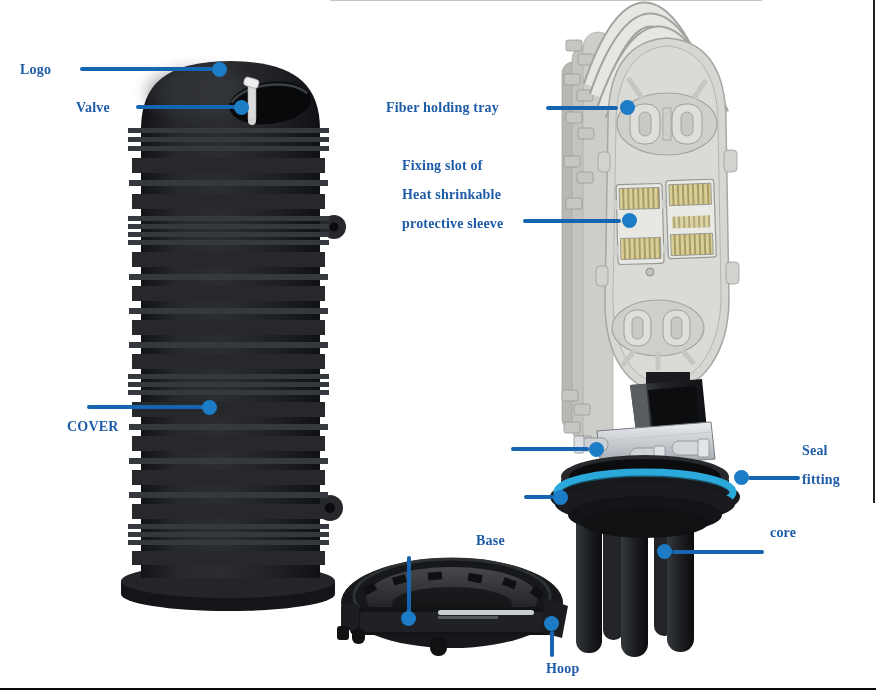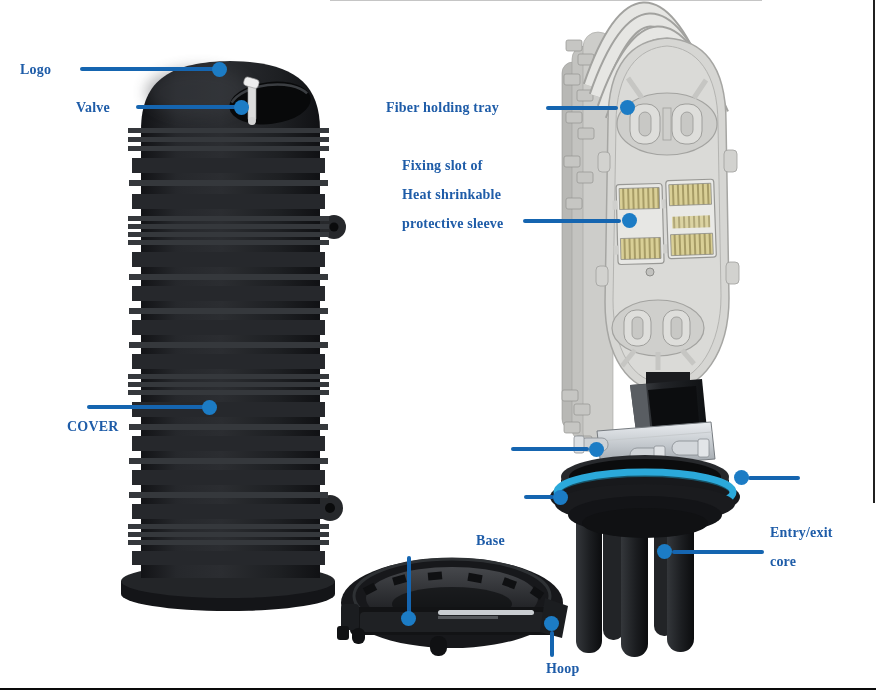--- a/index.html
+++ b/index.html
@@ -310,23 +310,26 @@
     <span>Fixing slot of</span>
     <span>Heat shrinkable</span>
     <span>protective sleeve</span>
   </div>
 
   <div class="label" style="left:376px;top:406px;">
   </div>
 
   <div class="label" style="left:476px;top:484px;margin-top:42px;">Base</div>
 
+  <div class="label" style="left:802px;top:436px;">
+    <span>Seal</span>
+    <span>fitting</span>
+  </div>
 
   <div class="label" style="left:770px;top:518px;">
-    <span>Entry/exit</span>
     <span>core</span>
   </div>
 
   <div class="label" style="left:546px;top:654px;">Hoop</div>
 
   <div class="border-top"></div>
   <div class="border-right"></div>
   <div class="border-bottom"></div>
 </div>
 

